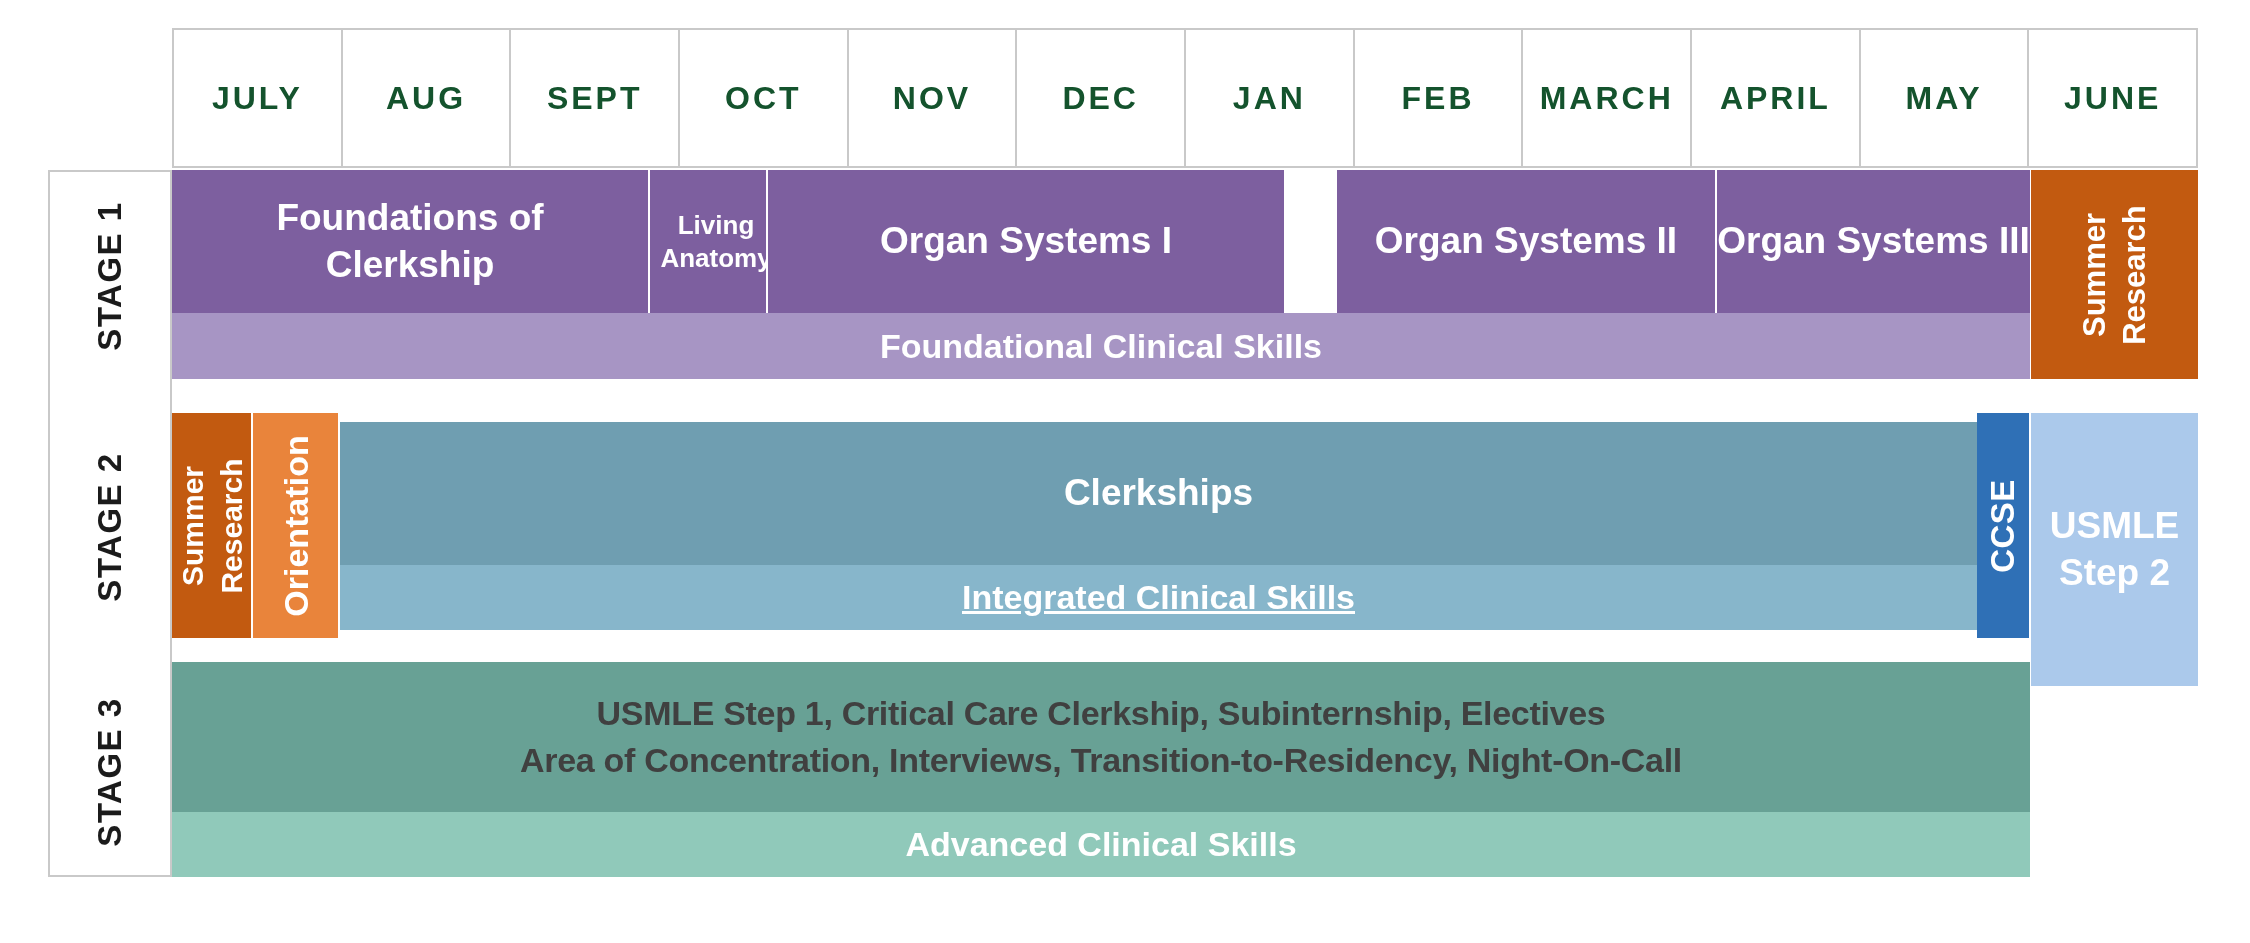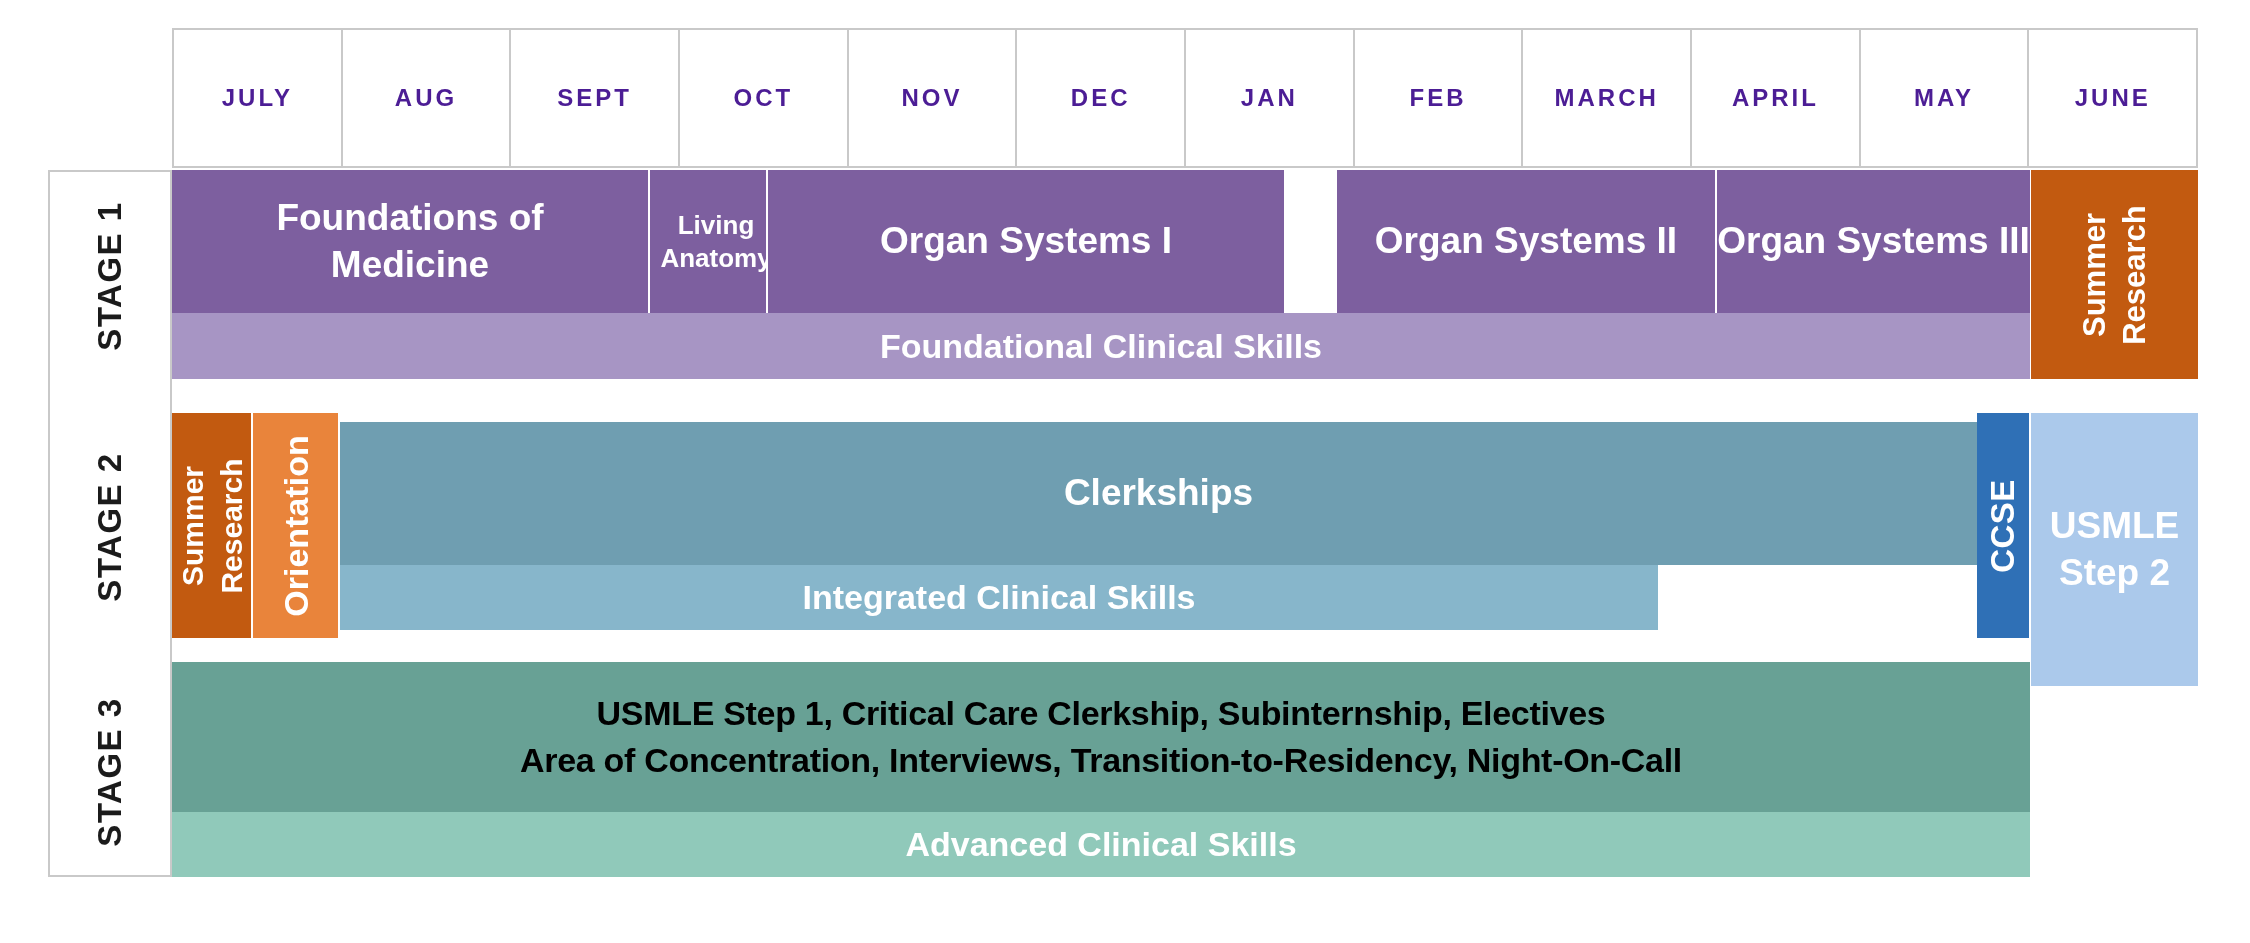--- a/index.html
+++ b/index.html
@@ -16,21 +16,21 @@
     display:flex;
     border:2px solid #c9c9c9;
     box-sizing:border-box;
     background:#ffffff;
   }
   .month-cell{
     flex:1;
     display:flex;align-items:center;justify-content:center;
     border-right:2px solid #c9c9c9;
     box-sizing:border-box;
-    font-size:24px;font-weight:bold;color:#4c1d95;letter-spacing:3px;
+    font-size:32px;font-weight:bold;color:#14532d;letter-spacing:3px;
   }
   .month-cell:last-child{border-right:none;}
   
   .stage-box{
     position:absolute;left:48px;top:170px;width:124px;height:707px;
     border:2px solid #c9c9c9;box-sizing:border-box;background:#ffffff;
   }
   .stage-label{
     position:absolute;left:50%;
     transform:translate(-50%,-50%) rotate(-90deg);
@@ -48,21 +48,21 @@
   .rot{
     position:absolute;left:50%;top:50%;
     transform:translate(-50%,-50%) rotate(-90deg);
     text-align:center;white-space:pre-line;
     color:#ffffff;font-weight:bold;
   }
   .f-big{font-size:37px;line-height:1.25;}
   .f-med{font-size:34px;}
   .f-small{font-size:26px;line-height:1.25;margin-left:16px;}
   .lines{display:flex;flex-direction:column;justify-content:center;align-items:center;gap:8px;}
-  .s3line{font-size:34px;font-weight:bold;color:#000000;letter-spacing:-0.3px;}
+  .s3line{font-size:34px;font-weight:bold;color:#404040;letter-spacing:-0.3px;}
 </style>
 </head>
 <body>
 
 <div id="canvas">
 
   <div class="month-row">
     <div class="month-cell">JULY</div>
     <div class="month-cell">AUG</div>
     <div class="month-cell">SEPT</div>
@@ -82,21 +82,21 @@
     <div class="stage-label" style="top:355px;">STAGE 2</div>
     <div class="stage-label" style="top:600px;">STAGE 3</div>
   </div>
 
   <div class="blk" style="left: 172px; top: 313px; width: 1858px; height: 66px; background-color: rgb(167, 149, 196);">
     <span class="f-med">Foundational Clinical Skills</span>
   </div>
 
   <div class="blk" style="left: 172px; top: 170px; width: 476px; height: 143px; background-color: rgb(125, 95, 159);">
     <span class="f-big pre">Foundations of
-Medicine</span>
+Clerkship</span>
   </div>
 
   <div class="blk" style="left: 650px; top: 170px; width: 116px; height: 143px; background-color: rgb(125, 95, 159);">
     <span class="f-small pre">Living
 Anatomy</span>
   </div>
 
   <div class="blk" style="left: 768px; top: 170px; width: 516px; height: 143px; background-color: rgb(125, 95, 159);">
     <span class="f-big">Organ Systems I</span>
   </div>
@@ -120,21 +120,21 @@
   </div>
 
   <div class="blk" style="left: 253px; top: 413px; width: 85px; height: 225px; background-color: rgb(233, 132, 59);">
     <span class="rot" style="font-size:34px;">Orientation</span>
   </div>
 
   <div class="blk" style="left: 340px; top: 422px; width: 1637px; height: 143px; background-color: rgb(111, 158, 177);">
     <span class="f-big">Clerkships</span>
   </div>
 
-  <div class="blk" style="left: 340px; top: 565px; width: 1318px; height: 65px; background-color: rgb(135, 182, 203);">
+  <div class="blk" style="left: 340px; top: 565px; width: 1637px; height: 65px; background-color: rgb(135, 182, 203); text-decoration: underline;">
     <span class="f-med">Integrated Clinical Skills</span>
   </div>
 
   <div class="blk" style="left: 1977px; top: 413px; width: 52px; height: 225px; background-color: rgb(47, 112, 182);">
     <span class="rot" style="font-size:33px;letter-spacing:0.5px;">CCSE</span>
   </div>
 
   <div class="blk" style="left: 2031px; top: 413px; width: 167px; height: 273px; background-color: rgb(171, 201, 235);">
     <span class="f-big pre">USMLE
 Step 2</span>

